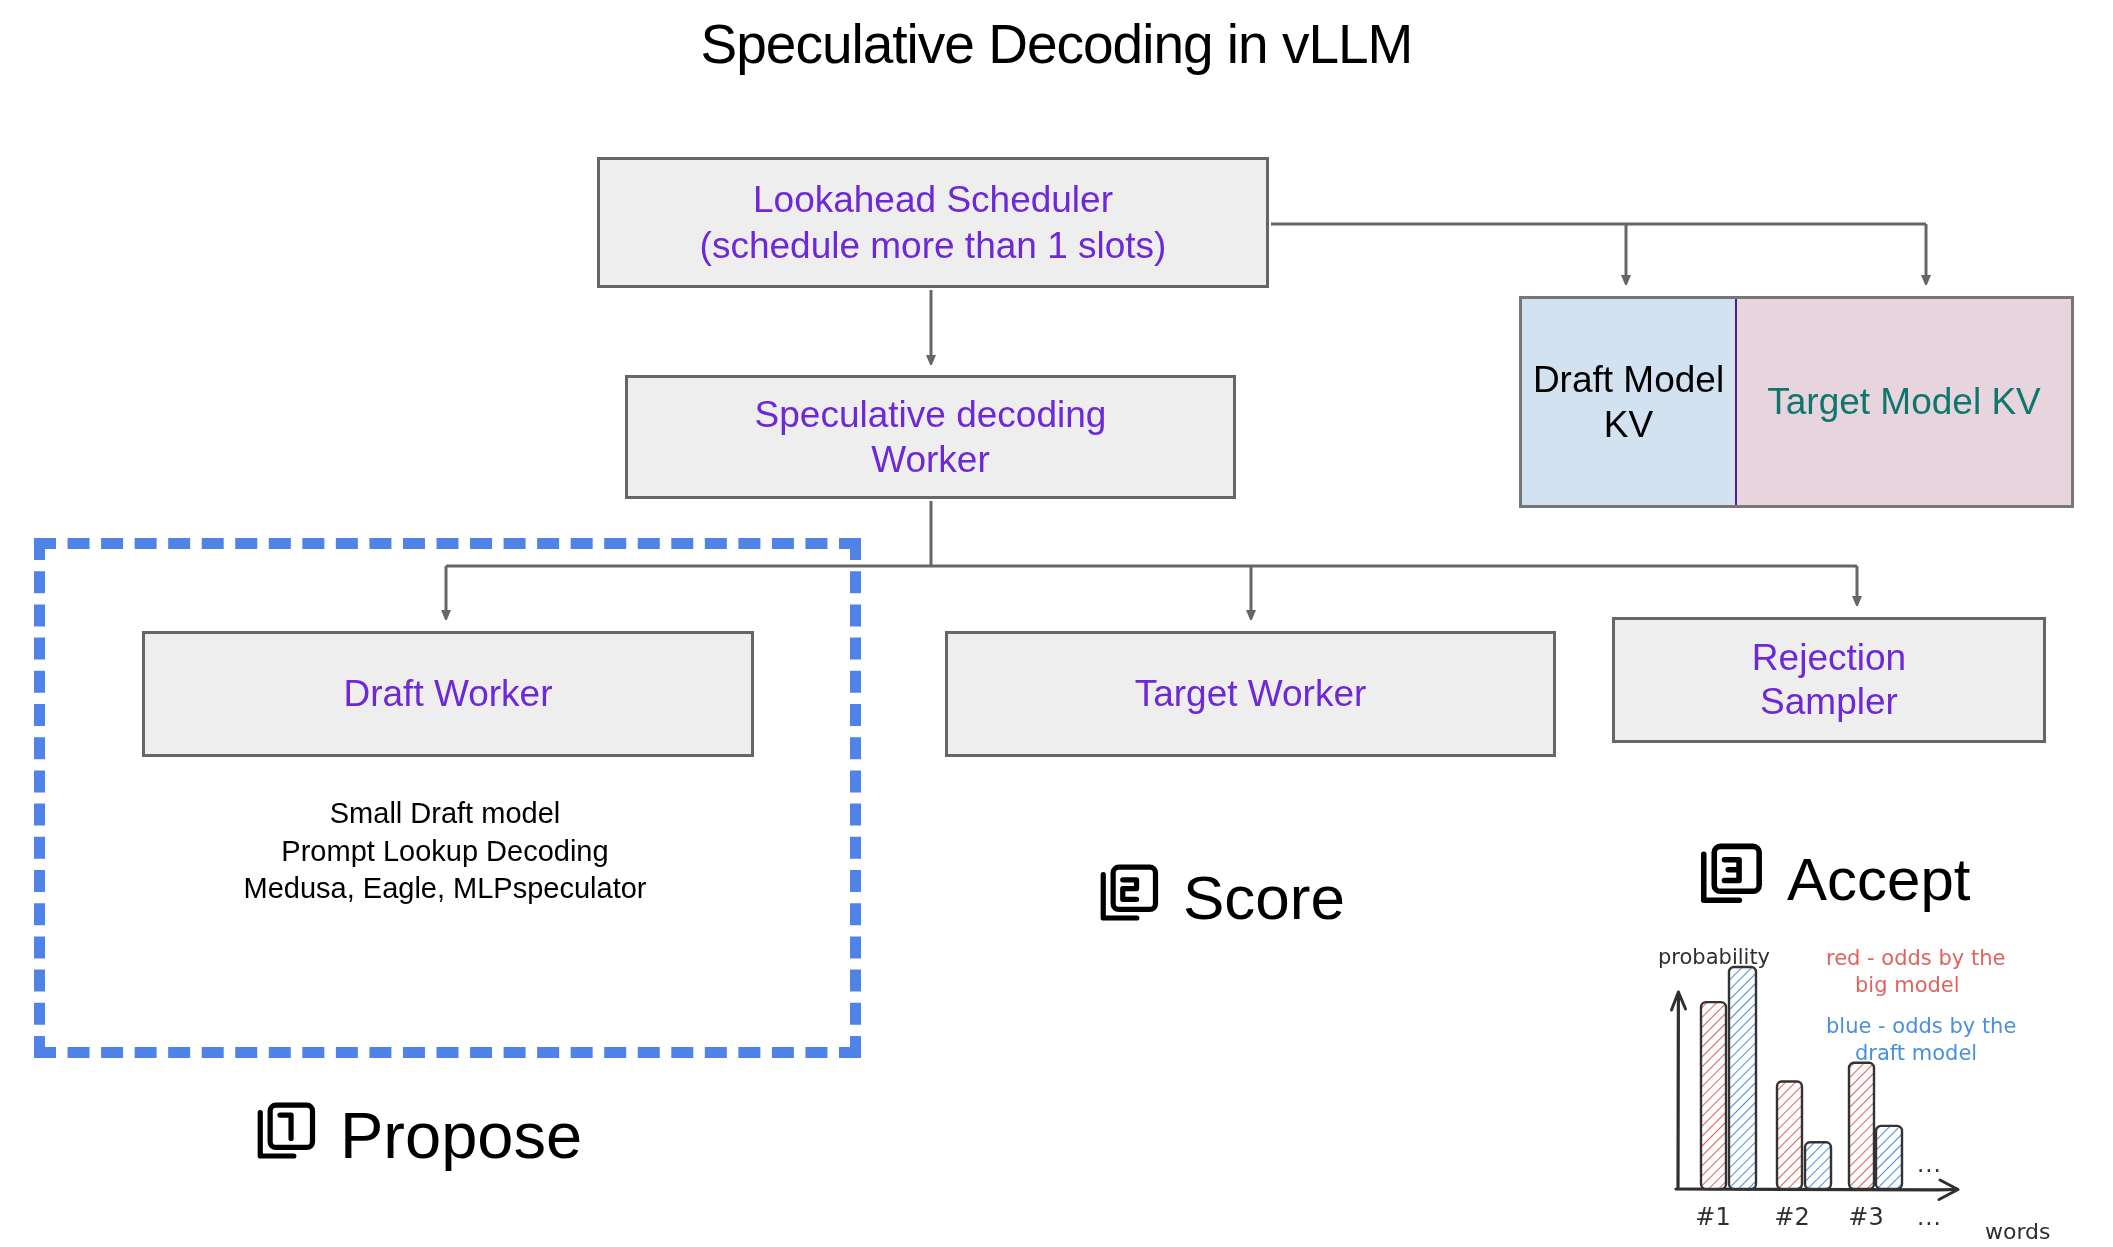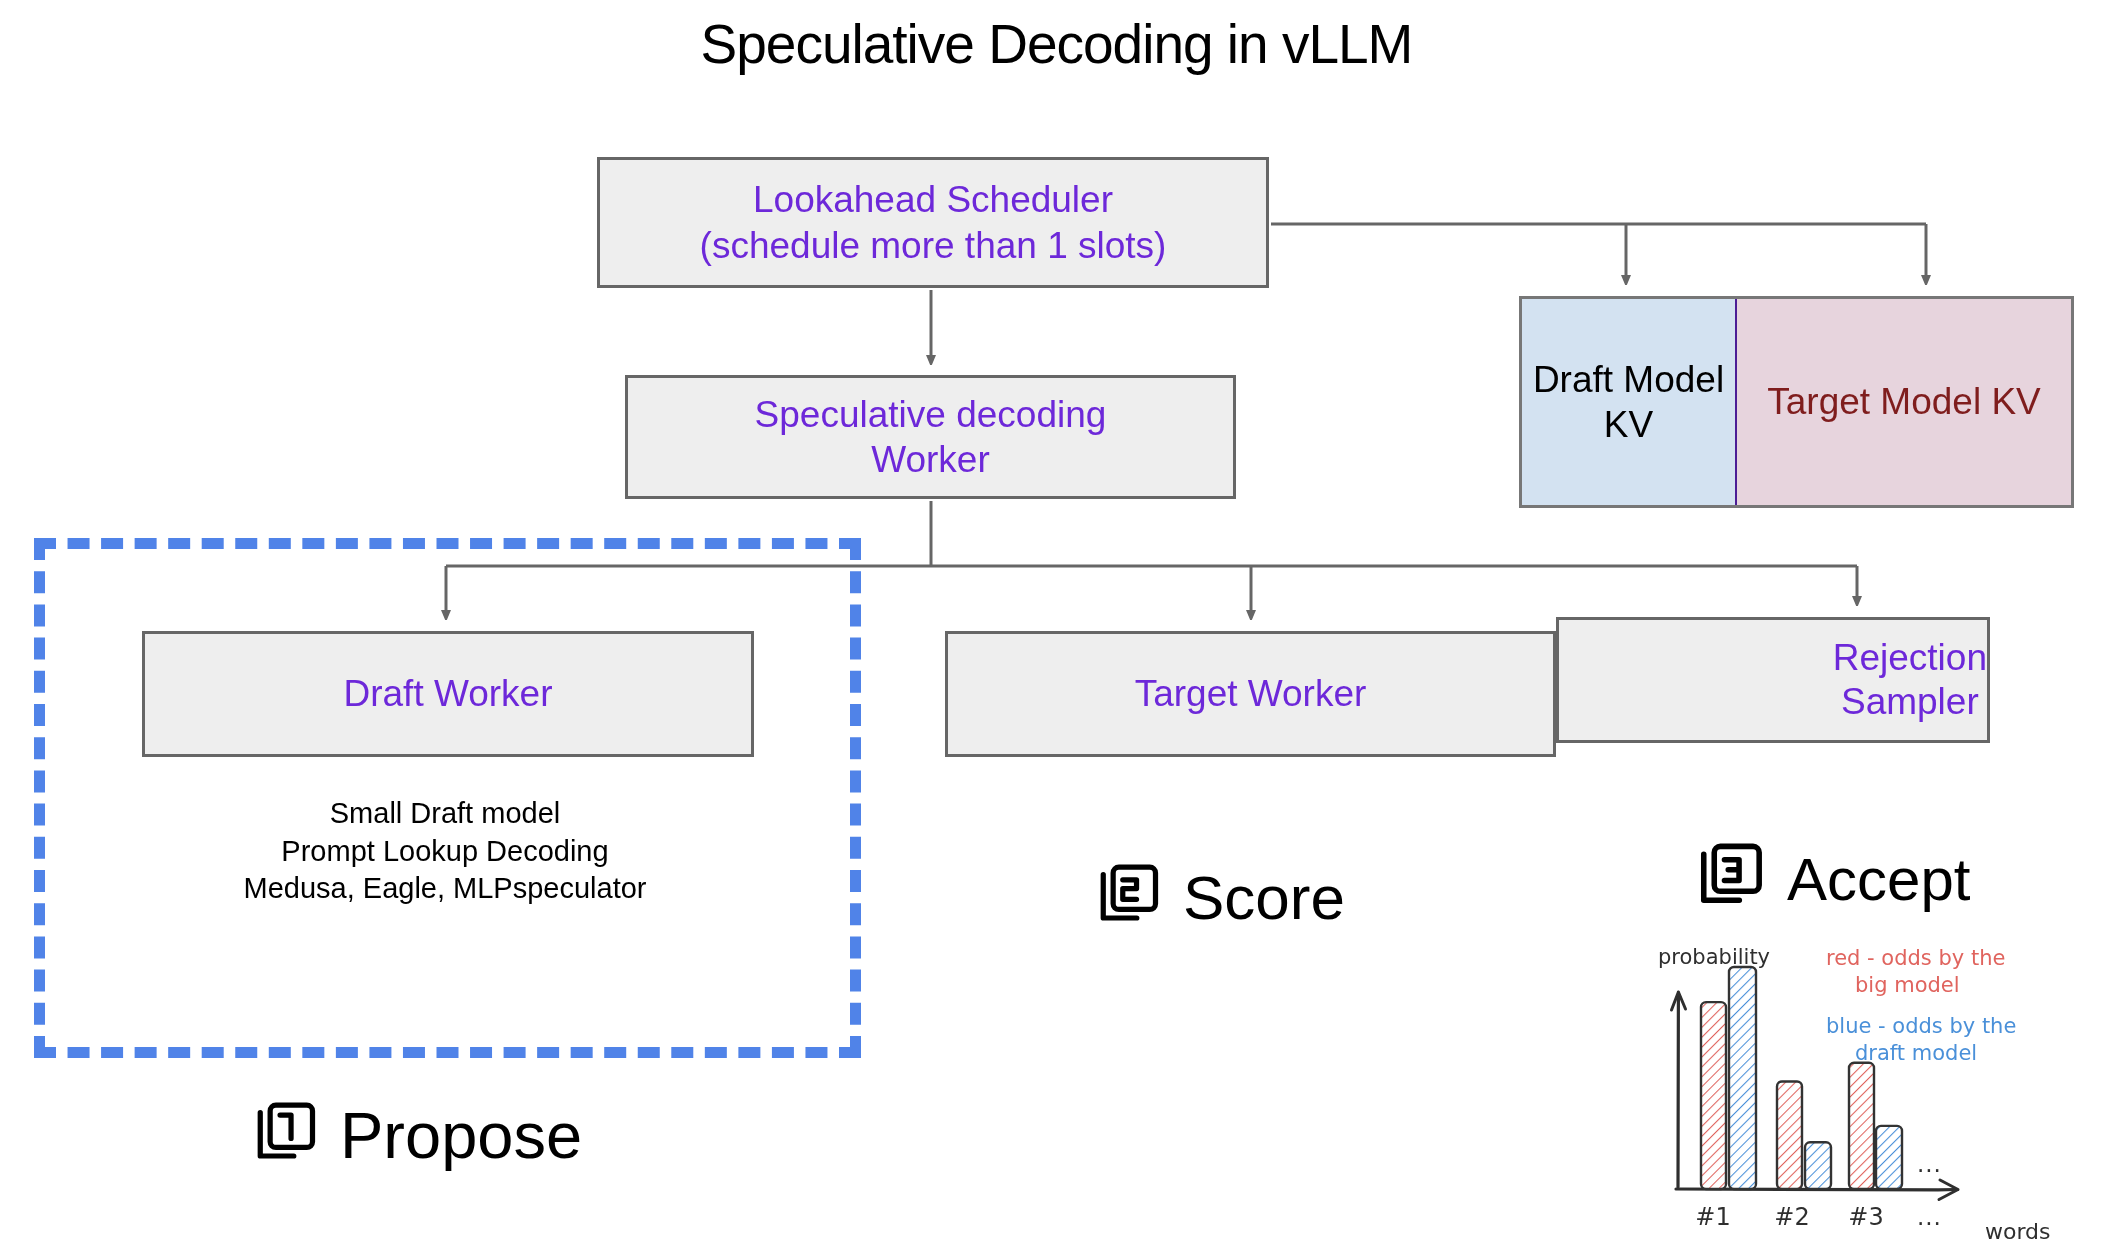--- a/index.html
+++ b/index.html
@@ -36,21 +36,21 @@
     line-height:1.22;
     font-weight:400;
   }
   .box span{display:block;}
 
   
   #box-scheduler{left:597px;  top:157px; width:672px;  height:131px;}
   #box-specworker{left:625px; top:375px; width:611px;  height:124px;}
   #box-draftworker{left:142px;top:631px; width:612px;  height:126px;}
   #box-targetworker{left:945px;top:631px; width:611px;  height:126px;}
-  #box-rejection{left:1556px; top:617px; width:434px;  height:126px; line-height:1.18;justify-content:flex-end;}
+  #box-rejection{left:1612px; top:617px; width:434px;  height:126px; line-height:1.18;}
 
   
   #kv-wrap{
     position:absolute;left:1519px;top:296px;width:555px;height:212px;
     box-sizing:border-box;
     border:3px solid #777777;
     display:flex;
   }
   #kv-draft{
     width:215px;height:100%;
@@ -58,21 +58,21 @@
     border-right:2px solid #4c1d95;
     box-sizing:border-box;
     display:flex;align-items:center;justify-content:center;text-align:center;
     font-size:37px;line-height:1.22;color:#000;
   }
   #kv-target{
     flex:1;height:100%;
     background:#e7d4dd;
     box-sizing:border-box;
     display:flex;align-items:center;justify-content:center;text-align:center;
-    font-size:37px;line-height:1.22;color:#7f1d1d;
+    font-size:37px;line-height:1.22;color:#0f766e;
   }
 
   
   #dashed-region{
     position:absolute;left:34px;top:538px;width:827px;height:520px;
     box-sizing:border-box;
     border:11px dashed #5083e8;
     background:transparent;
     pointer-events:none;
   }

